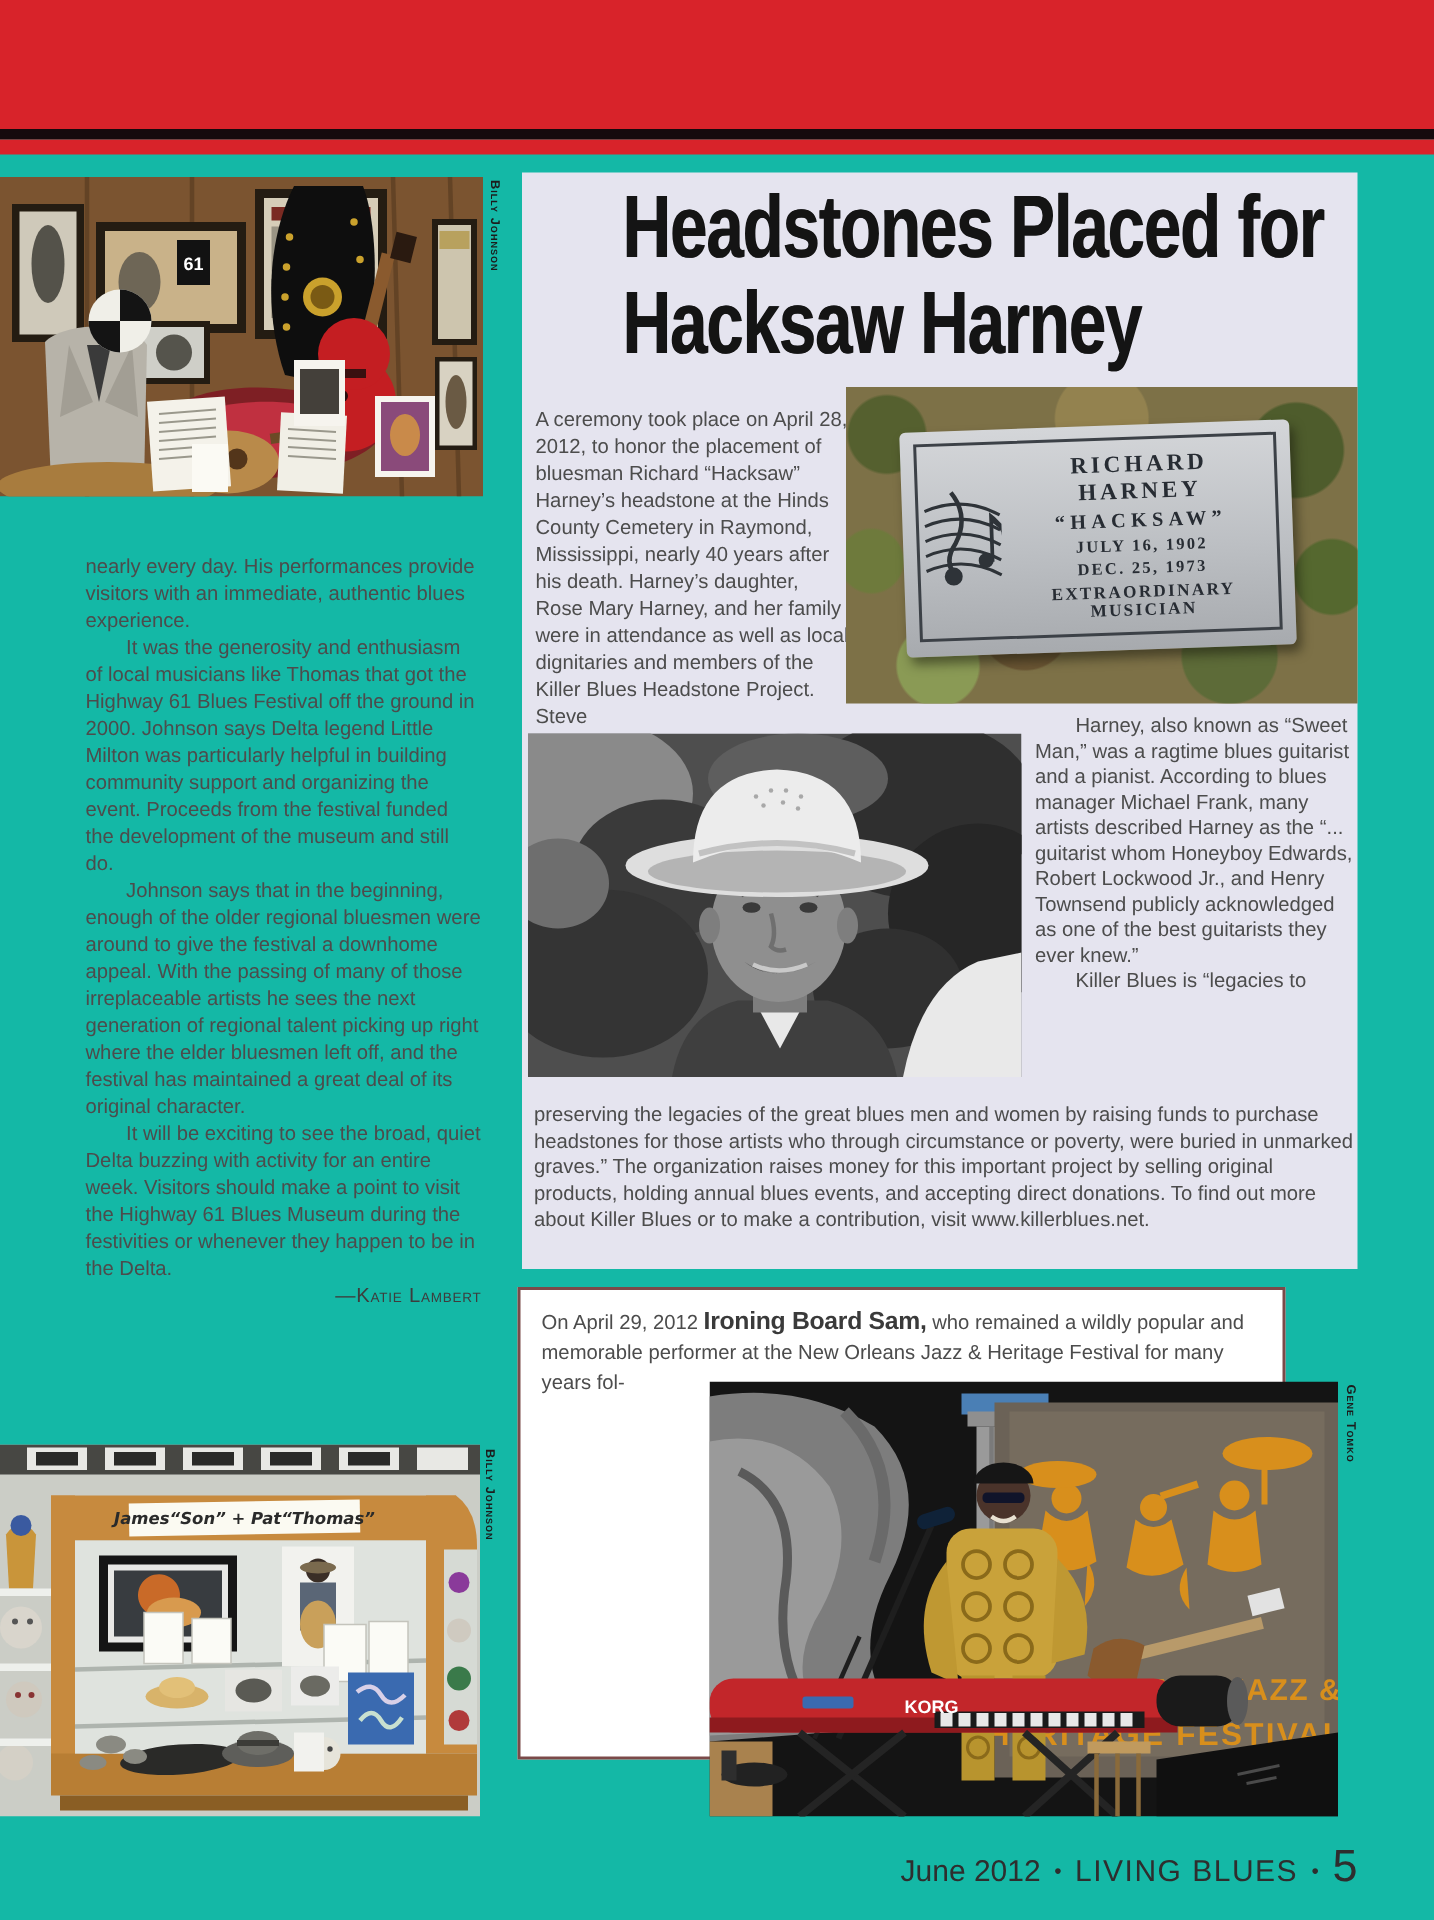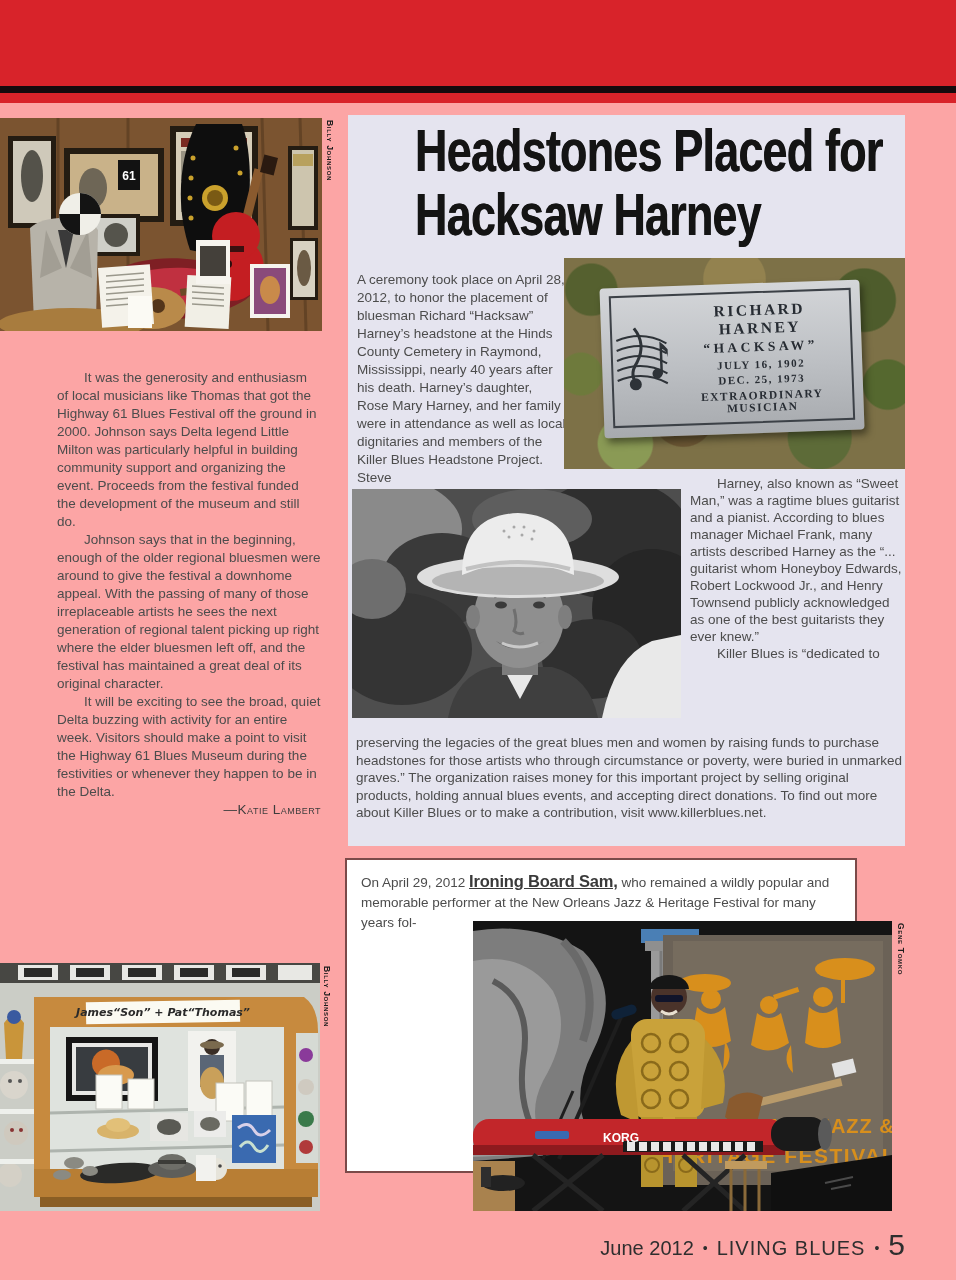--- a/index.html
+++ b/index.html
@@ -1,16 +1,16 @@
 <!DOCTYPE html>
 <html><head>
 <meta charset="utf-8">
 <style>
   html,body{margin:0;padding:0;background:#888;}
-  .page{position:relative;width:956px;height:1280px;background:#fca5a5;margin:0 auto;
+  .page{position:relative;width:956px;height:1280px;background:#14b8a6;margin:0 auto;
         font-family:"Liberation Sans",sans-serif;overflow:hidden;}
   .abs{position:absolute;}
 
   
   .mast-red{left:0;top:0;width:956px;height:86px;background:#d8232a;}
   .mast-stripe{left:0;top:86px;width:956px;height:7px;background:#150a0d;}
   .mast-red2{left:0;top:93px;width:956px;height:10px;background:#d8232a;}
 
   
   .body-text{font-size:13.5px;line-height:18px;color:#4c4c4c;}
@@ -57,21 +57,21 @@
   .stone-text{flex:1;text-align:center;font-family:"Liberation Serif",serif;color:#272c33;}
   .st-name{font-size:15.5px;letter-spacing:2.5px;font-weight:bold;}
   .st-nick{font-size:13.5px;letter-spacing:3.5px;font-weight:bold;margin-top:2px;}
   .st-date{font-size:11px;letter-spacing:1.5px;font-weight:bold;margin-top:3px;}
   .st-epi{font-size:11.5px;letter-spacing:1.5px;font-weight:bold;margin-top:4px;}
 
   
   .ibs-box{left:345px;top:858px;width:512px;height:315px;box-sizing:border-box;
            border:2px solid #7b4a49;background:#fff;}
   .ibs-lead{margin:11px 14px 4px 14px;font-size:13.5px;line-height:20px;color:#4c4c4c;}
-  .ibs-name{font-weight:bold;font-size:16.5px;color:#3a3a3a;letter-spacing:-0.2px;text-decoration:underline;}
+  .ibs-name{font-weight:bold;font-size:16.5px;color:#3a3a3a;letter-spacing:-0.2px;}
   .ibs-narrow{margin:2px 0 0 14px;width:116px;font-size:13.5px;line-height:18px;color:#4c4c4c;}
 
   
   .footer{top:1228px;right:51px;display:flex;align-items:baseline;gap:9px;color:#2e2e2e;}
   .footer .issue{font-size:20px;text-align:right;}
   .footer .mag{font-size:20px;letter-spacing:1px;text-align:center;}
   .footer .dot{font-size:14px;position:relative;top:-2px;}
   .footer .pageno{font-size:30px;}
 
   .photo1{left:0;top:118px;}
@@ -184,20 +184,21 @@
       <rect x="196" y="122" width="34" height="44" fill="#f6f4ee"></rect>
         <rect x="200" y="128" width="26" height="30" fill="#44403a"></rect>
       <rect x="250" y="146" width="40" height="54" fill="#f6f4ee"></rect>
         <rect x="254" y="150" width="32" height="46" fill="#8a4a7a"></rect>
       <ellipse cx="270" cy="172" rx="10" ry="14" fill="#c98a4a"></ellipse>
     </g>
   </svg>
   <div class="abs credit credit1">Billy Johnson</div>
 
   <div class="abs body-text left-article">
+    <p>nearly every day. His performances provide visitors with an immediate, authentic blues experience.</p>
     <p class="indent">It was the generosity and enthusiasm of local musicians like Thomas that got the Highway 61 Blues Festival off the ground in 2000. Johnson says Delta legend Little Milton was particularly helpful in building community support and organizing the event. Proceeds from the festival funded the development of the museum and still do.</p>
     <p class="indent">Johnson says that in the beginning, enough of the older regional bluesmen were around to give the festival a downhome appeal. With the passing of many of those irreplaceable artists he sees the next generation of regional talent picking up right where the elder bluesmen left off, and the festival has maintained a great deal of its original character.</p>
     <p class="indent">It will be exciting to see the broad, quiet Delta buzzing with activity for an entire week. Visitors should make a point to visit the Highway 61 Blues Museum during the festivities or whenever they happen to be in the Delta.</p>
     <p class="byline">—Katie Lambert</p>
   </div>
 
   <svg class="abs photo2" width="320" height="248" viewBox="0 0 320 248">
     <rect width="320" height="248" fill="#cbcdc6"></rect>
     <rect x="0" y="0" width="320" height="20" fill="#474743"></rect>
     <g fill="#e8e8e4">
@@ -378,21 +379,21 @@
           <circle cx="182" cy="42" r="1.5"></circle>
           <circle cx="157" cy="48" r="1.5"></circle>
           <circle cx="170" cy="46" r="1.5"></circle>
           <circle cx="180" cy="50" r="1.5"></circle>
         </g>
     </g>
   </svg>
 
   <div class="abs body-text col2">
     <p class="indent">Harney, also known as “Sweet Man,” was a ragtime blues guitarist and a pianist. According to blues manager Michael Frank, many artists described Harney as the “... guitarist whom Honeyboy Edwards, Robert Lockwood Jr., and Henry Townsend publicly acknowledged as one of the best guitarists they ever knew.”</p>
-    <p class="indent">Killer Blues is “dedicated to</p>
+    <p class="indent">Killer Blues is “legacies to</p>
   </div>
 
   <div class="abs body-text wide-text">
     <p>preserving the legacies of the great blues men and women by raising funds to purchase headstones for those artists who through circumstance or poverty, were buried in unmarked graves.” The organization raises money for this important project by selling original products, holding annual blues events, and accepting direct donations. To find out more about Killer Blues or to make a contribution, visit www.killerblues.net.</p>
   </div>
 
   <div class="abs ibs-box">
     <p class="ibs-lead"><span>On April 29, 2012 </span><span class="ibs-name">Ironing Board Sam,</span><span> who remained a wildly popular and memorable performer at the New Orleans Jazz &amp; Heritage Festival for many years fol-</span></p>
   </div>
 

